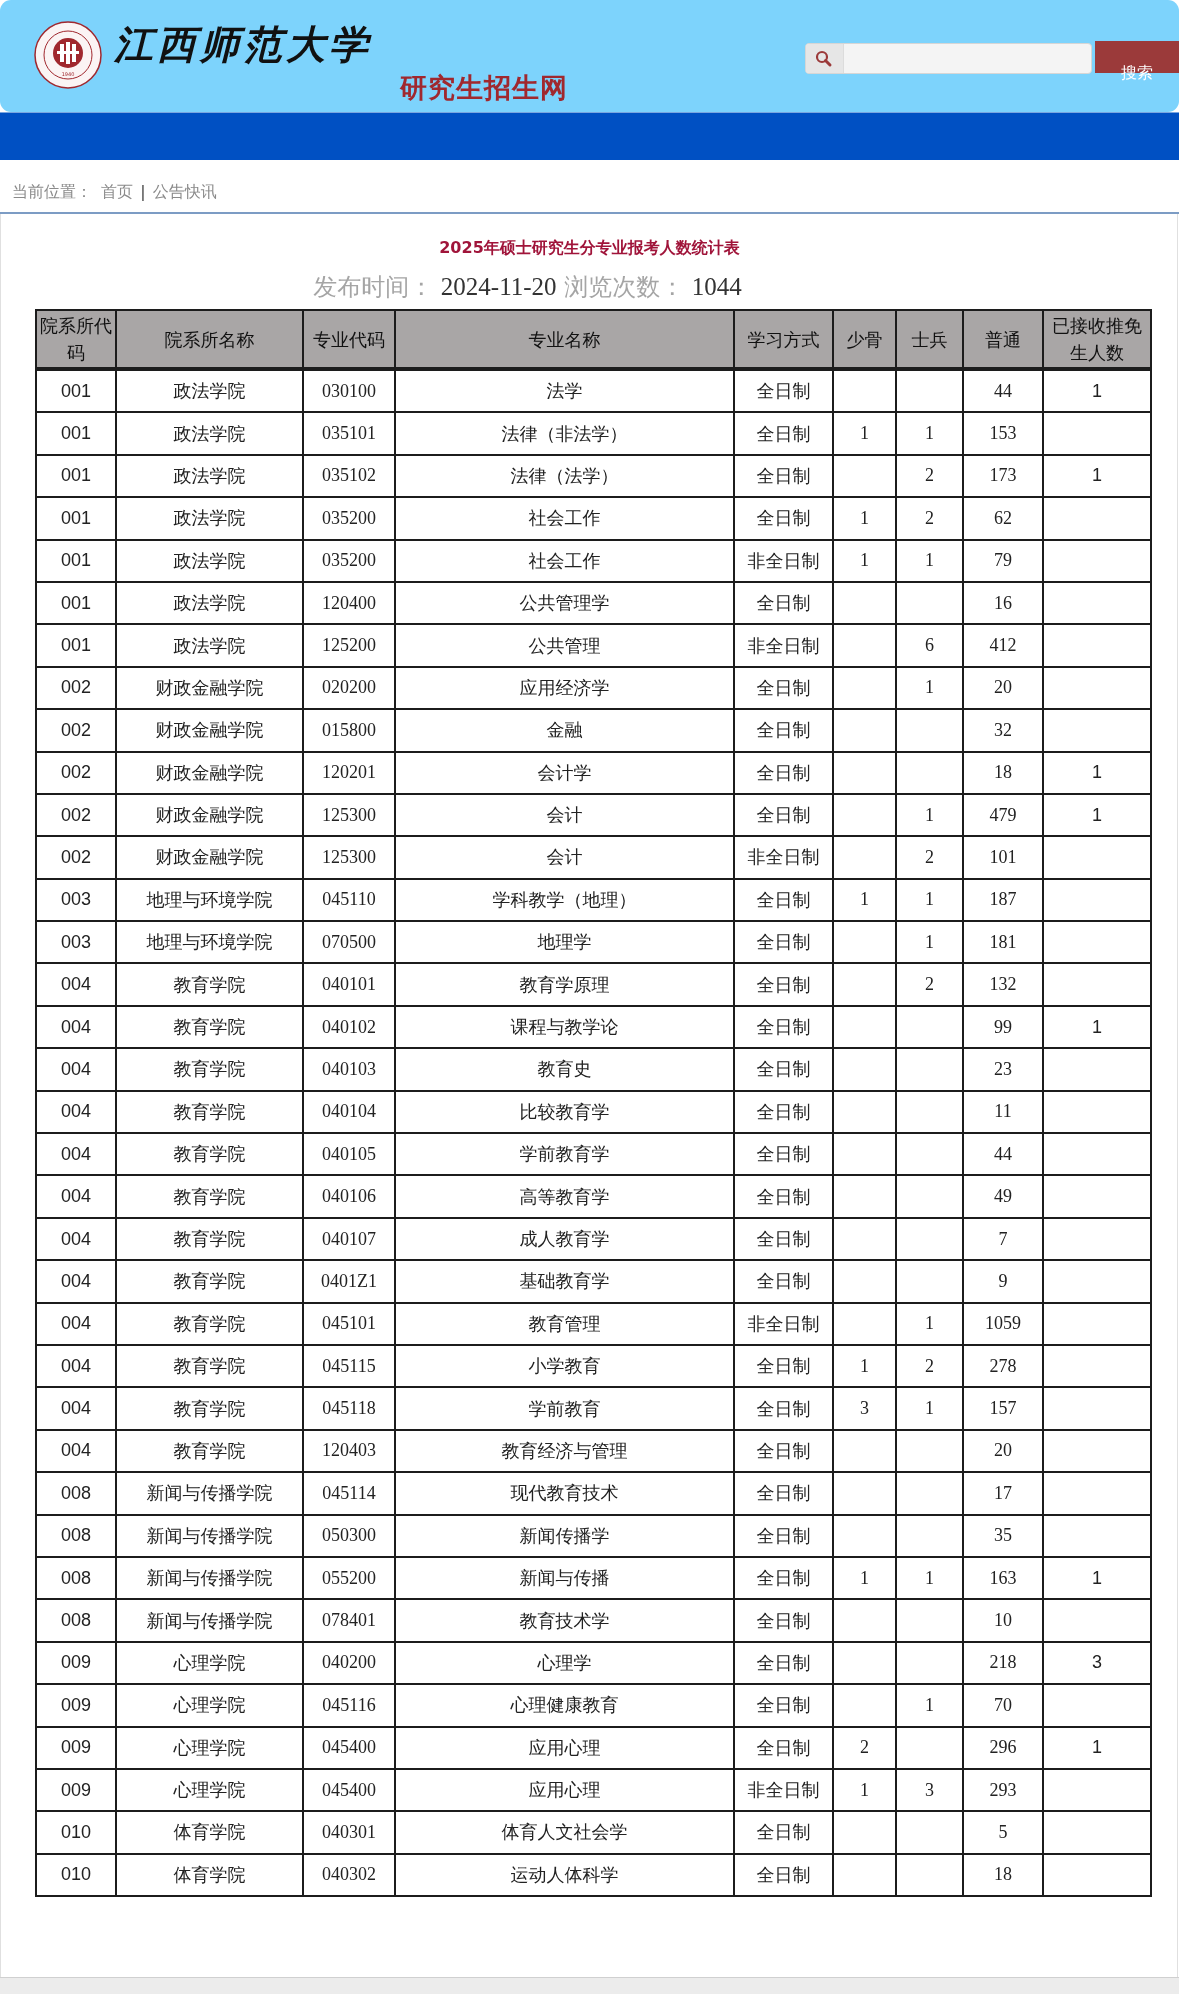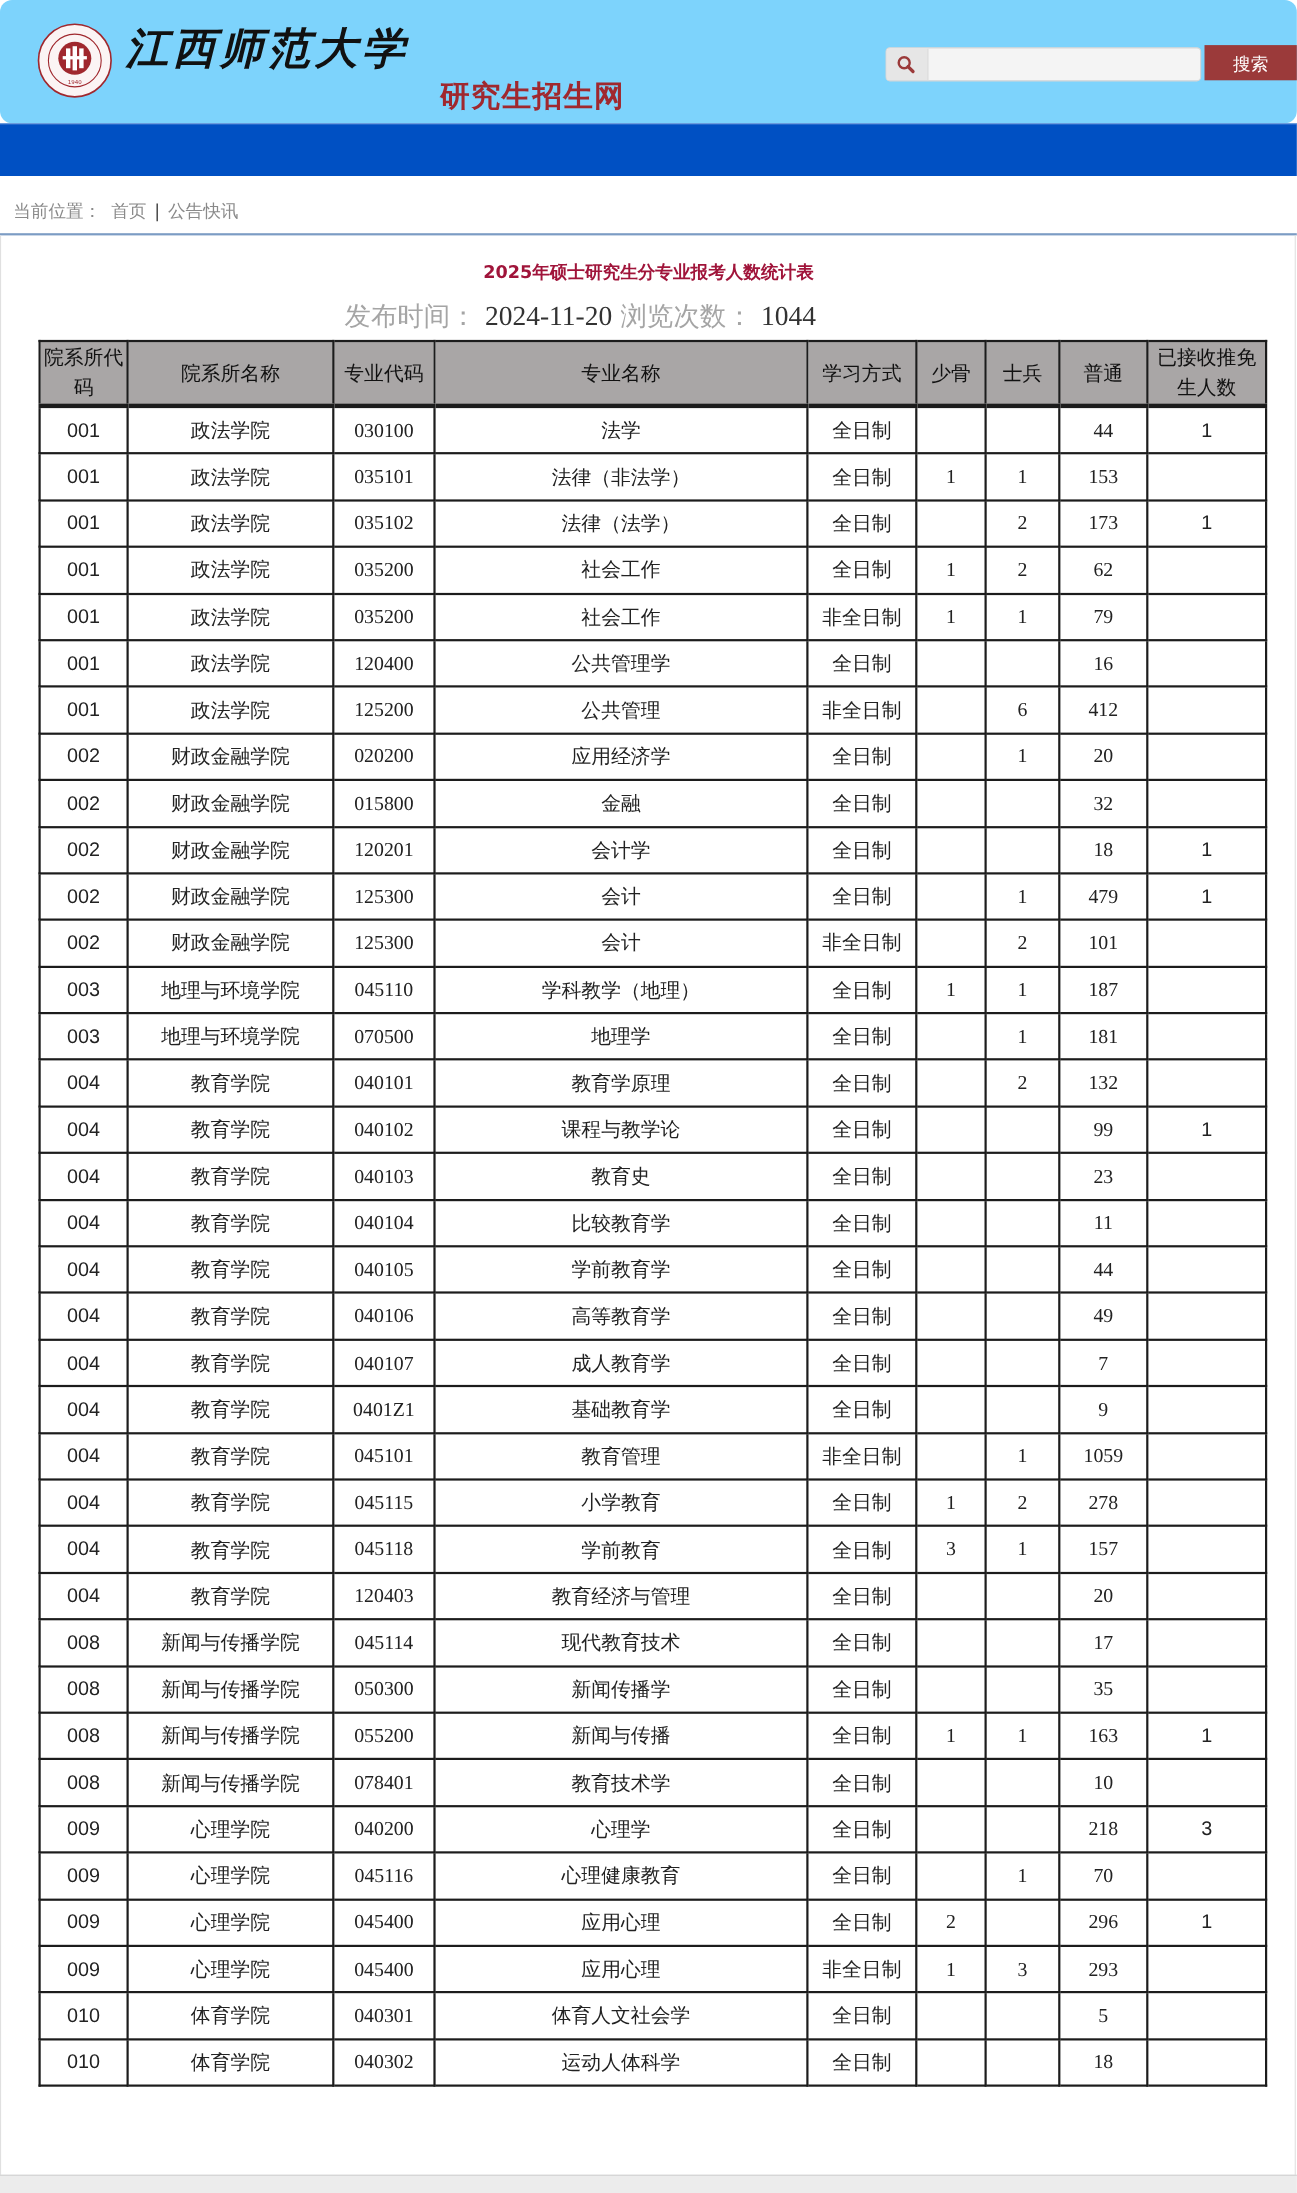--- a/index.html
+++ b/index.html
@@ -44,21 +44,21 @@
     background:#e6e6e6; border-right:1px solid #dcdcdc;
   }
   .search-input {
     position:absolute; left:38px; top:0; width:245px; height:29px;
     border:none; background:transparent; outline:none; font-size:14px;
     padding:0 6px; box-sizing:border-box;
   }
   .search-btn {
     position:absolute; left:1095px; top:41px; width:84px; height:32px;
     background:#9b3a3a; color:#fff; font-size:16px; border:none;
-    line-height:32px; text-align:center; padding:2px;
+    line-height:32px; text-align:center; padding:16px;
     font-family:"DejaVu Sans", sans-serif;
   }
   .navbar {
     position:absolute; left:0; top:112px; width:1179px; height:47px;
     background:#0050c3; border-top:1px solid #7aa6e0;
   }
   .breadcrumb {
     position:absolute; left:12px; top:180px; font-size:16px; color:#8a8a8a;
     line-height:24px;
   }

